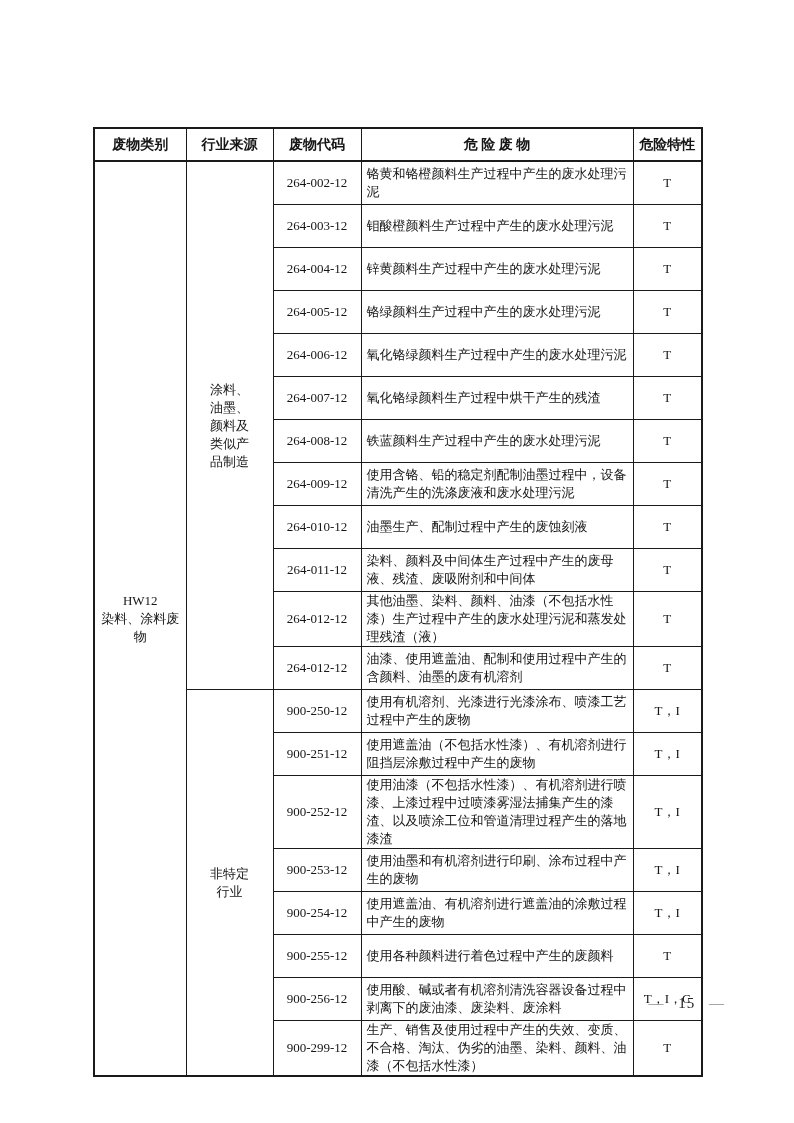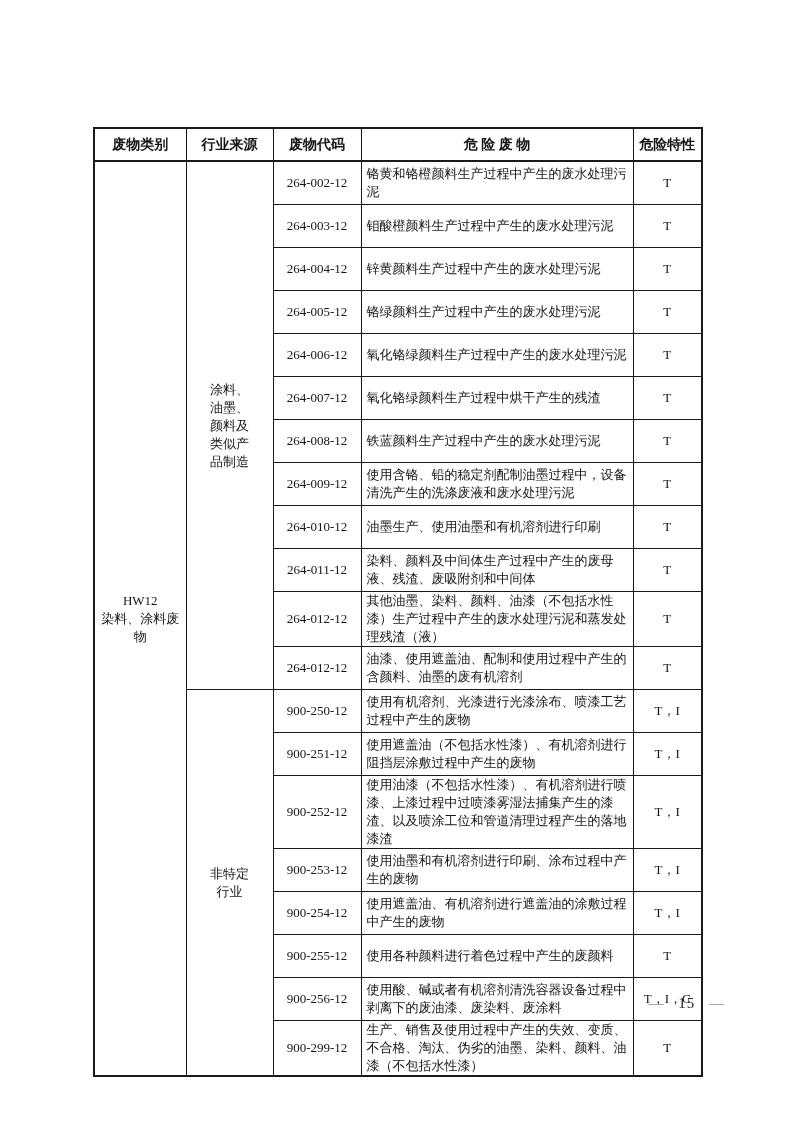--- a/index.html
+++ b/index.html
@@ -146,21 +146,21 @@
           <td class="waste-cell">铁蓝颜料生产过程中产生的废水处理污泥</td>
           <td class="hazard-cell">T</td>
         </tr>
         <tr>
           <td class="code-cell">264-009-12</td>
           <td class="waste-cell">使用含铬、铅的稳定剂配制油墨过程中，设备清洗产生的洗涤废液和废水处理污泥</td>
           <td class="hazard-cell">T</td>
         </tr>
         <tr>
           <td class="code-cell">264-010-12</td>
-          <td class="waste-cell">油墨生产、使用油墨和有机溶剂进行印刷</td>
+          <td class="waste-cell">油墨生产、配制过程中产生的废蚀刻液</td>
           <td class="hazard-cell">T</td>
         </tr>
         <tr>
           <td class="code-cell">264-011-12</td>
           <td class="waste-cell">染料、颜料及中间体生产过程中产生的废母液、残渣、废吸附剂和中间体</td>
           <td class="hazard-cell">T</td>
         </tr>
         <tr>
           <td class="code-cell">264-012-12</td>
           <td class="waste-cell">其他油墨、染料、颜料、油漆（不包括水性漆）生产过程中产生的废水处理污泥和蒸发处理残渣（液）</td>

